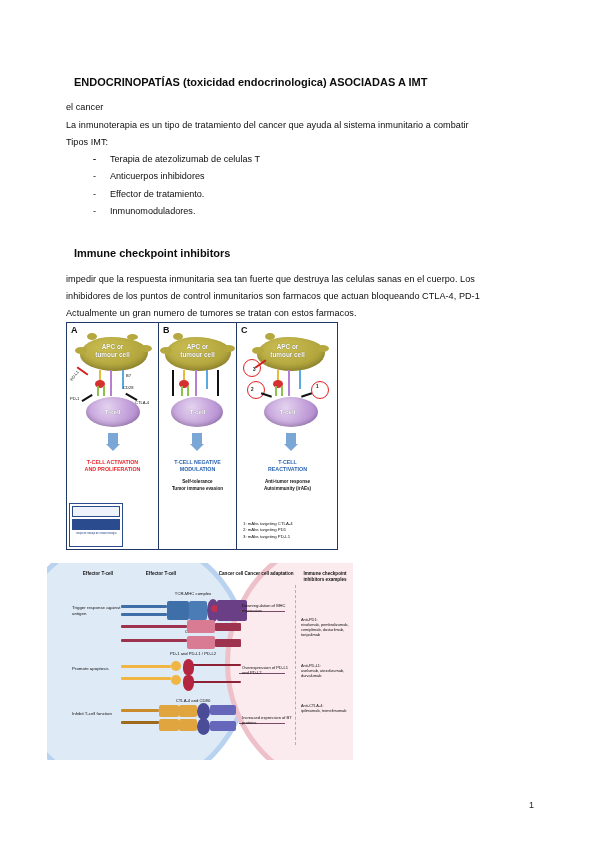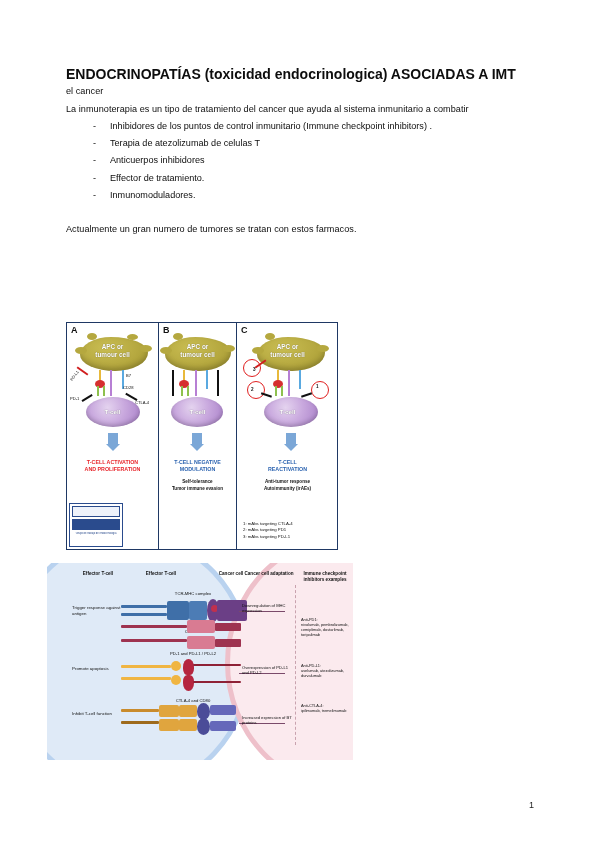--- a/index.html
+++ b/index.html
@@ -25,24 +25,24 @@
     width: 468px;
   }
   .para {
     font-size: 9.1px;
     line-height: 17.3px;
     color: #0d0d0d;
     letter-spacing: 0.05px;
     margin: 0;
   }
   .heading {
-    font-size: 14px;
+    font-size: 11px;
     font-weight: bold;
     line-height: 17.3px;
-    margin: 0;
+    margin: 8px;
     color: #0d0d0d;
   }
   .bullet-list {
     margin: 0;
     padding: 0;
     list-style: none;
   }
   .bullet-list li {
     font-size: 9.1px;
     line-height: 17.3px;
@@ -290,25 +290,25 @@
 </head>
 <body>
 
 <div class="page">
 
   <div class="doc-body">
 
     <p class="heading">ENDOCRINOPATÍAS (toxicidad endocrinologica) ASOCIADAS A IMT</p>
     <p class="para">el cancer</p>
     <p class="para">La inmunoterapia es un tipo de tratamiento del cancer que ayuda al sistema inmunitario a combatir</p>
+    <p class="para">Tipos IMT:</p>
 
     <ul class="bullet-list">
       <li>
         <span class="dash">-</span>
-        <span>Inhibidores de los puntos de control inmunitario (Immune checkpoint inhibitors) .</span>
       </li>
       <li>
         <span class="dash">-</span>
         <span>Terapia de atezolizumab de celulas T</span>
       </li>
       <li>
         <span class="dash">-</span>
         <span>Anticuerpos inhibidores</span>
       </li>
       <li>
@@ -316,20 +316,23 @@
         <span>Effector de tratamiento.</span>
       </li>
       <li>
         <span class="dash">-</span>
         <span>Inmunomoduladores.</span>
       </li>
     </ul>
 
     <div class="gap"></div>
 
+    <p class="heading">Immune checkpoint inhibitors</p>
+    <p class="para">impedir que la respuesta inmunitaria sea tan fuerte que destruya las celulas sanas en el cuerpo. Los</p>
+    <p class="para">inhibidores de los puntos de control inmunitarios son farmacos que actuan bloqueando CTLA-4, PD-1</p>
     <p class="para">Actualmente un gran numero de tumores se tratan con estos farmacos.</p>
   </div>
 
   <div class="fig1">
 
     <div class="panel panel-a">
       <div class="panel-letter">A</div>
 
       <div class="apc" style="left:13px; top:14px; width:68px; height:34px;"></div>
       <div class="apc-spike" style="left:8px; top:24px; width:12px; height:7px;"></div>

